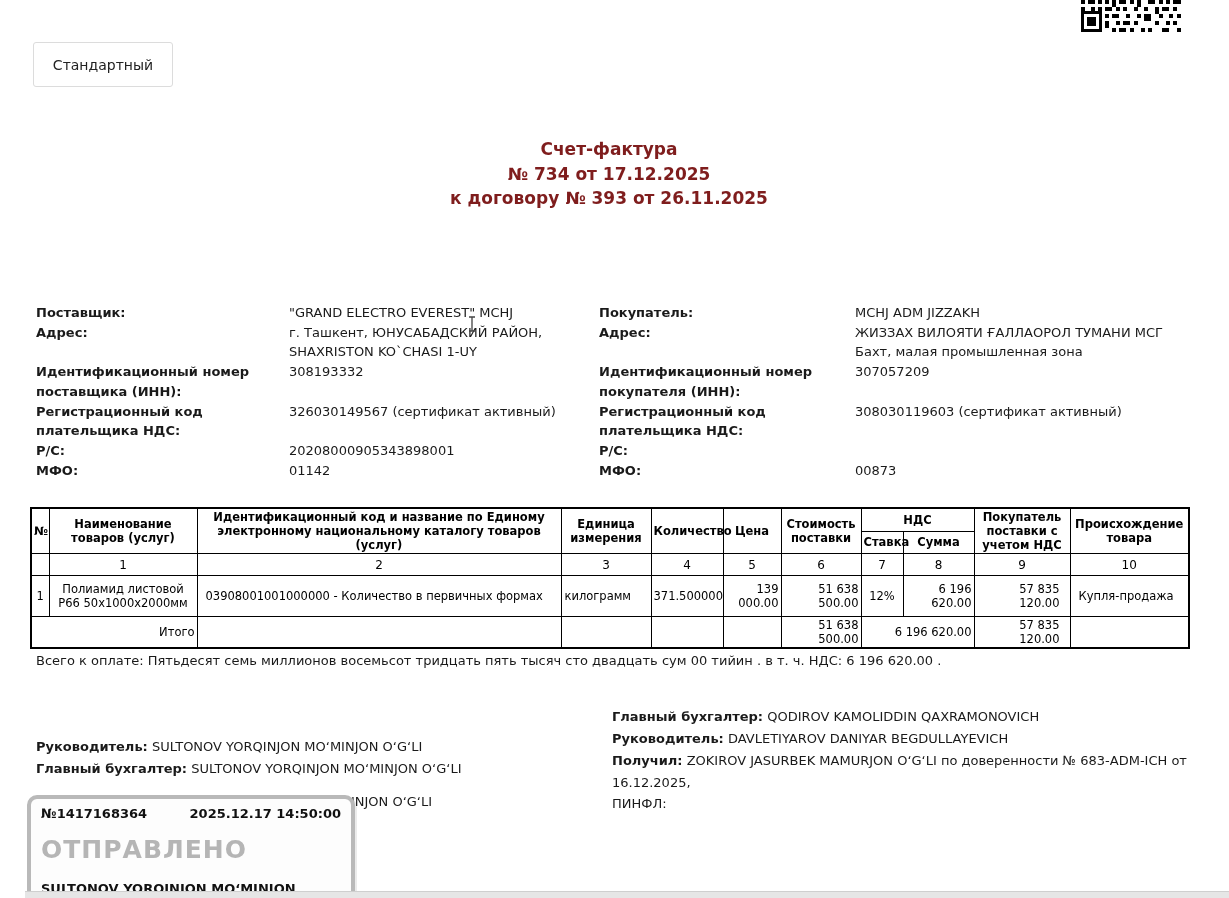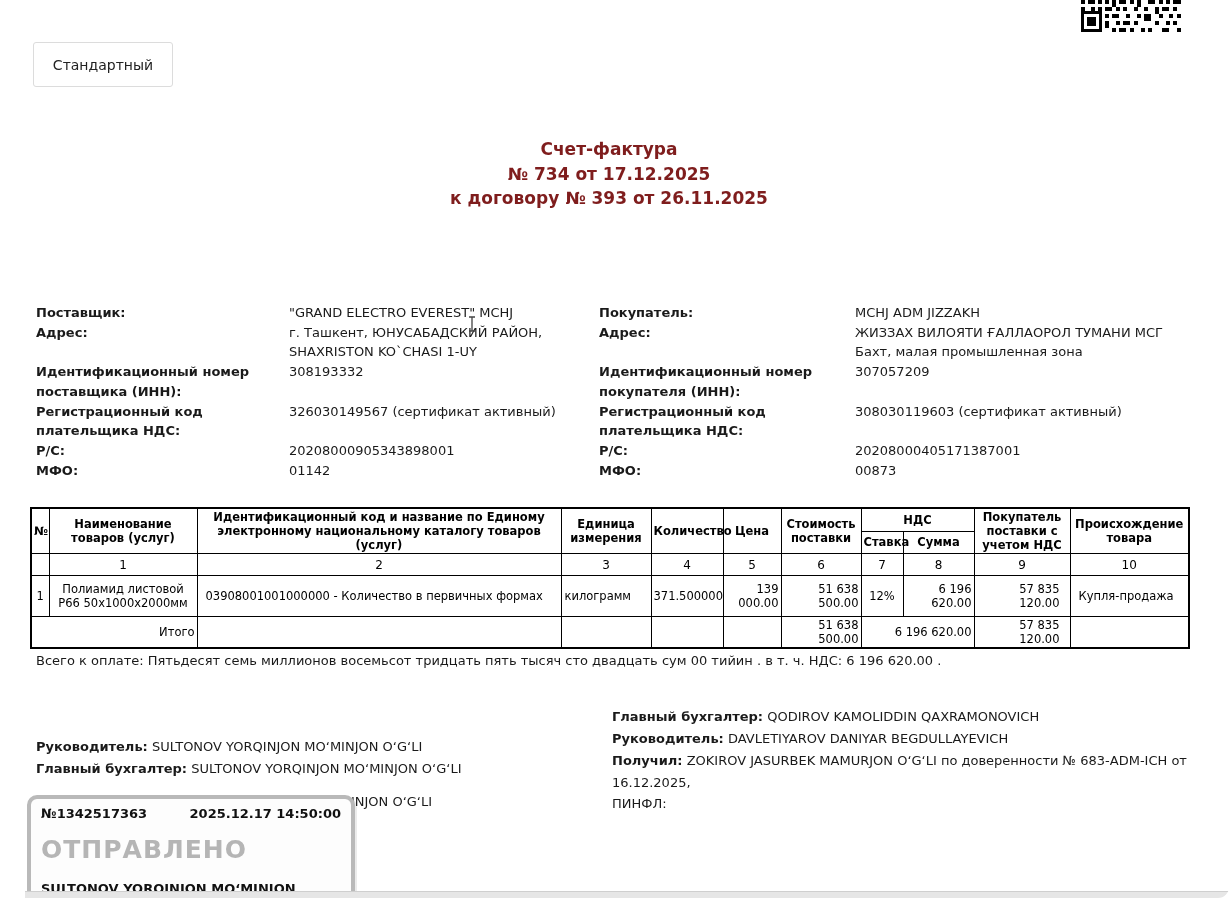--- a/index.html
+++ b/index.html
@@ -1,17 +1,17 @@
 <!DOCTYPE html>
 <html><head>
 <meta charset="utf-8">
 <style>
   html,body{margin:0;padding:0;background:#fff;}
   .page{position:relative;width:1229px;height:898px;background:#fff;overflow:hidden;
-        font-family:"DejaVu Sans","Liberation Sans",sans-serif;color:#1a1a1a;border-radius:11px;}
+        font-family:"DejaVu Sans","Liberation Sans",sans-serif;color:#1a1a1a;}
 
   
   .std-btn{position:absolute;left:33px;top:42px;width:140px;height:45px;background:#fff;
            border:1px solid #dcdcdc;border-radius:3px;font-size:14px;color:#222;
            display:flex;align-items:center;justify-content:center;cursor:pointer;
            font-family:"DejaVu Sans","Liberation Sans",sans-serif;}
   .qr{position:absolute;left:1081px;top:0;width:100px;height:32px;}
 
   
   .doc-title{position:absolute;top:137px;left:0;width:1218px;text-align:center;
@@ -194,21 +194,20 @@
       <div class="prow">
           <div class="plabel">Идентификационный номер покупателя (ИНН):</div>
         <div class="pvalue">307057209</div>
         </div>
       <div class="prow">
           <div class="plabel">Регистрационный код плательщика НДС:</div>
         <div class="pvalue">308030119603 (сертификат активный)</div>
         </div>
       <div class="prow">
           <div class="plabel">Р/С:</div>
-        <div class="pvalue">20208000405171387001</div>
         </div>
       <div class="prow">
           <div class="plabel">МФО:</div>
         <div class="pvalue">00873</div>
         </div>
     </div>
   </div>
 
   <table class="goods">
     <colgroup>
@@ -310,21 +309,21 @@
       <div class="sig-row">
         <span class="b">Получил:</span>
         <span>ZOKIROV JASURBEK MAMURJON OʻGʻLI по доверенности № 683-ADM-ICH от 16.12.2025,</span>
         <div class="sig-line2">ПИНФЛ:</div>
       </div>
     </div>
   </div>
 
   <div class="stamp">
     <div class="stamp-head">
-      <span>№1342517363</span>
+      <span>№1417168364</span>
       <span>2025.12.17 14:50:00</span>
     </div>
     <div class="stamp-status">ОТПРАВЛЕНО</div>
     <div class="stamp-name">SULTONOV YORQINJON MOʻMINJON OʻGʻLI</div>
   </div>
 
   <div class="bottom-strip"></div>
 
 </div>
 

